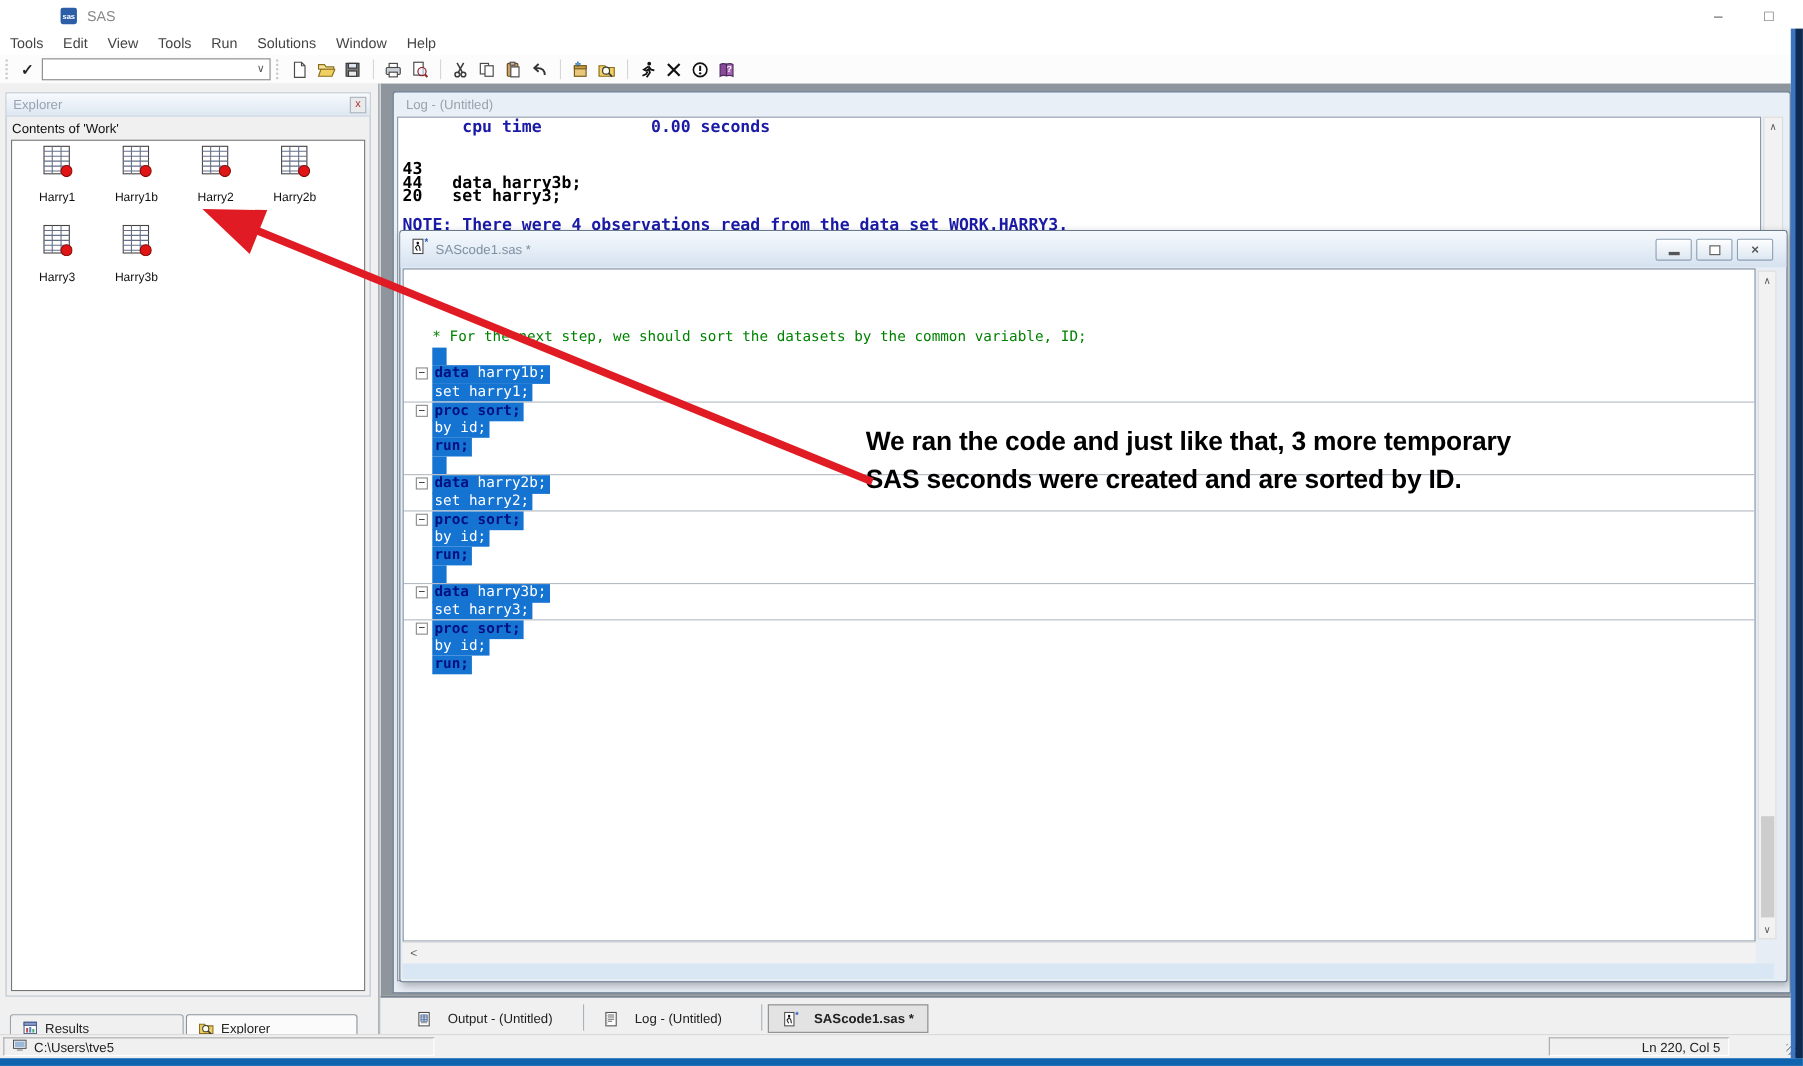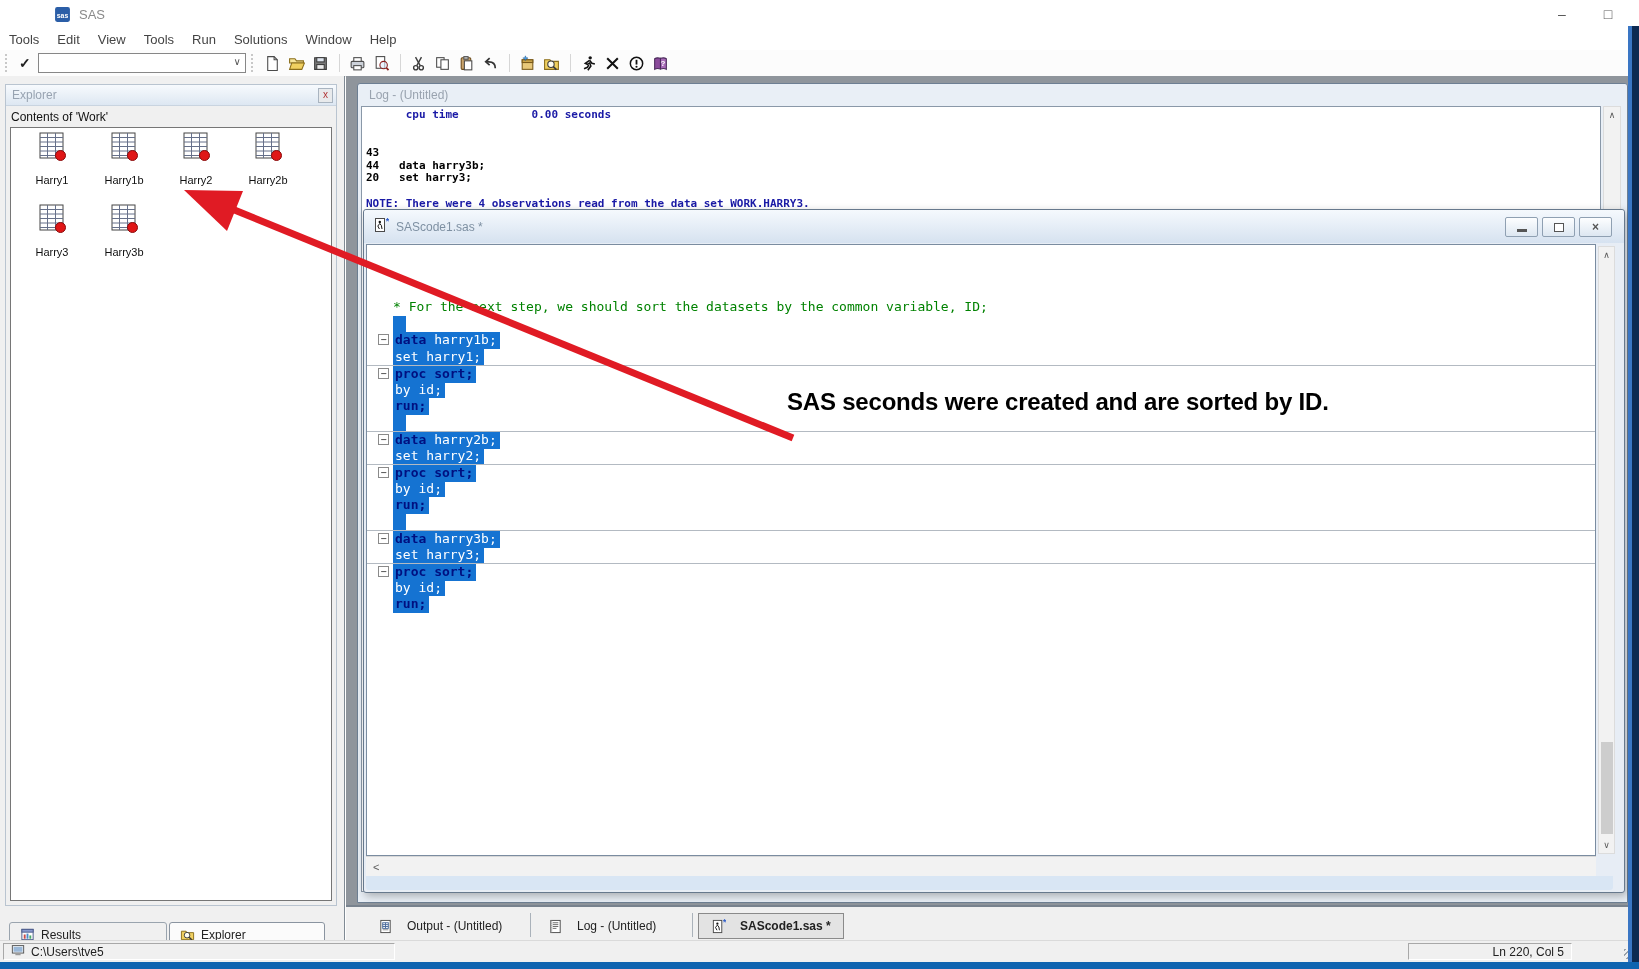--- a/index.html
+++ b/index.html
@@ -38,21 +38,21 @@
   .ds-label{font-size:11px;color:#111;margin-top:13px;}
   .tabs-row{position:absolute;left:0;top:837px;width:100%;height:27px;}
   .side-tab{position:absolute;height:25px;box-sizing:border-box;border:1px solid #9aa4ae;border-radius:3px 3px 0 0;background:#f0f0f0;display:flex;align-items:center;gap:6px;font-size:12px;color:#222;padding:0 10px;}
   .side-tab.active{background:#fbfbfb;border-color:#8a94a0;}
   
   .mdi{position:absolute;left:346px;top:76px;width:1282px;height:864px;background:#8f959c;}
   .log-win{position:absolute;left:357px;top:83px;width:1271px;height:820px;background:#e9eff6;border:1px solid #6d7f93;border-radius:3px 3px 0 0;box-sizing:border-box;}
   .log-title{height:22px;line-height:22px;padding-left:11px;color:#99a3af;font-size:12px;}
   .log-content{position:absolute;left:3px;top:22px;right:26px;bottom:10px;background:#fff;border:1px solid #8a98a8;overflow:hidden;}
   .log-lines{position:absolute;left:4px;top:2px;}
-  .log-line{white-space:pre;font-family:"DejaVu Sans Mono",monospace;font-size:11px;font-weight:bold;line-height:12.7px;height:12.7px;}
+  .log-line{white-space:pre;font-family:"DejaVu Sans Mono",monospace;font-size:15px;font-weight:bold;line-height:12.7px;height:12.7px;}
   .k-note{color:var(--lognote);} .k-src{color:#000;}
   .vscroll{position:absolute;background:#f2f2f2;border:1px solid #dcdcdc;box-sizing:border-box;}
   .log-vscroll{right:6px;top:22px;width:18px;bottom:10px;}
   .sc-arrow{position:absolute;left:0;width:100%;height:16px;color:#5a5a5a;font-size:9px;text-align:center;line-height:16px;}
   .sc-thumb{position:absolute;left:2px;width:12px;background:#cdcdcd;}
   
   .editor-win{position:absolute;left:363px;top:209px;width:1262px;height:684px;background:#e7edf5;border:1px solid #67798d;border-radius:3px;box-shadow:2px 3px 8px rgba(0,0,0,.28);box-sizing:border-box;}
   .ed-title{height:33px;position:relative;background:linear-gradient(#f5f9fd,#d6e2f0);display:flex;align-items:center;padding-left:9px;gap:7px;border-radius:3px 3px 0 0;}
   .ed-title-text{color:#7e90a2;font-size:12px;}
   .ed-btns{position:absolute;right:12px;top:7px;display:flex;gap:4px;}
@@ -440,20 +440,21 @@
       <span>Ln 220, Col 5</span>
     </div>
     <div class="grip"></div>
   </div>
 
   <div class="taskbar"></div>
   <div class="edge-light"></div>
   <div class="edge-dark"></div>
 
   <div class="annotation">
+    <div>We ran the code and just like that, 3 more temporary</div>
     <div>SAS seconds were created and are sorted by ID.</div>
   </div>
 
   <svg class="arrow-overlay">
     <line x1="793" y1="438" x2="232" y2="209" stroke-width="7" stroke="#e01b24"></line>
     <polygon points="184,190 243,191 227,231" fill="#e01b24"></polygon>
   </svg>
 
 </div>
 

